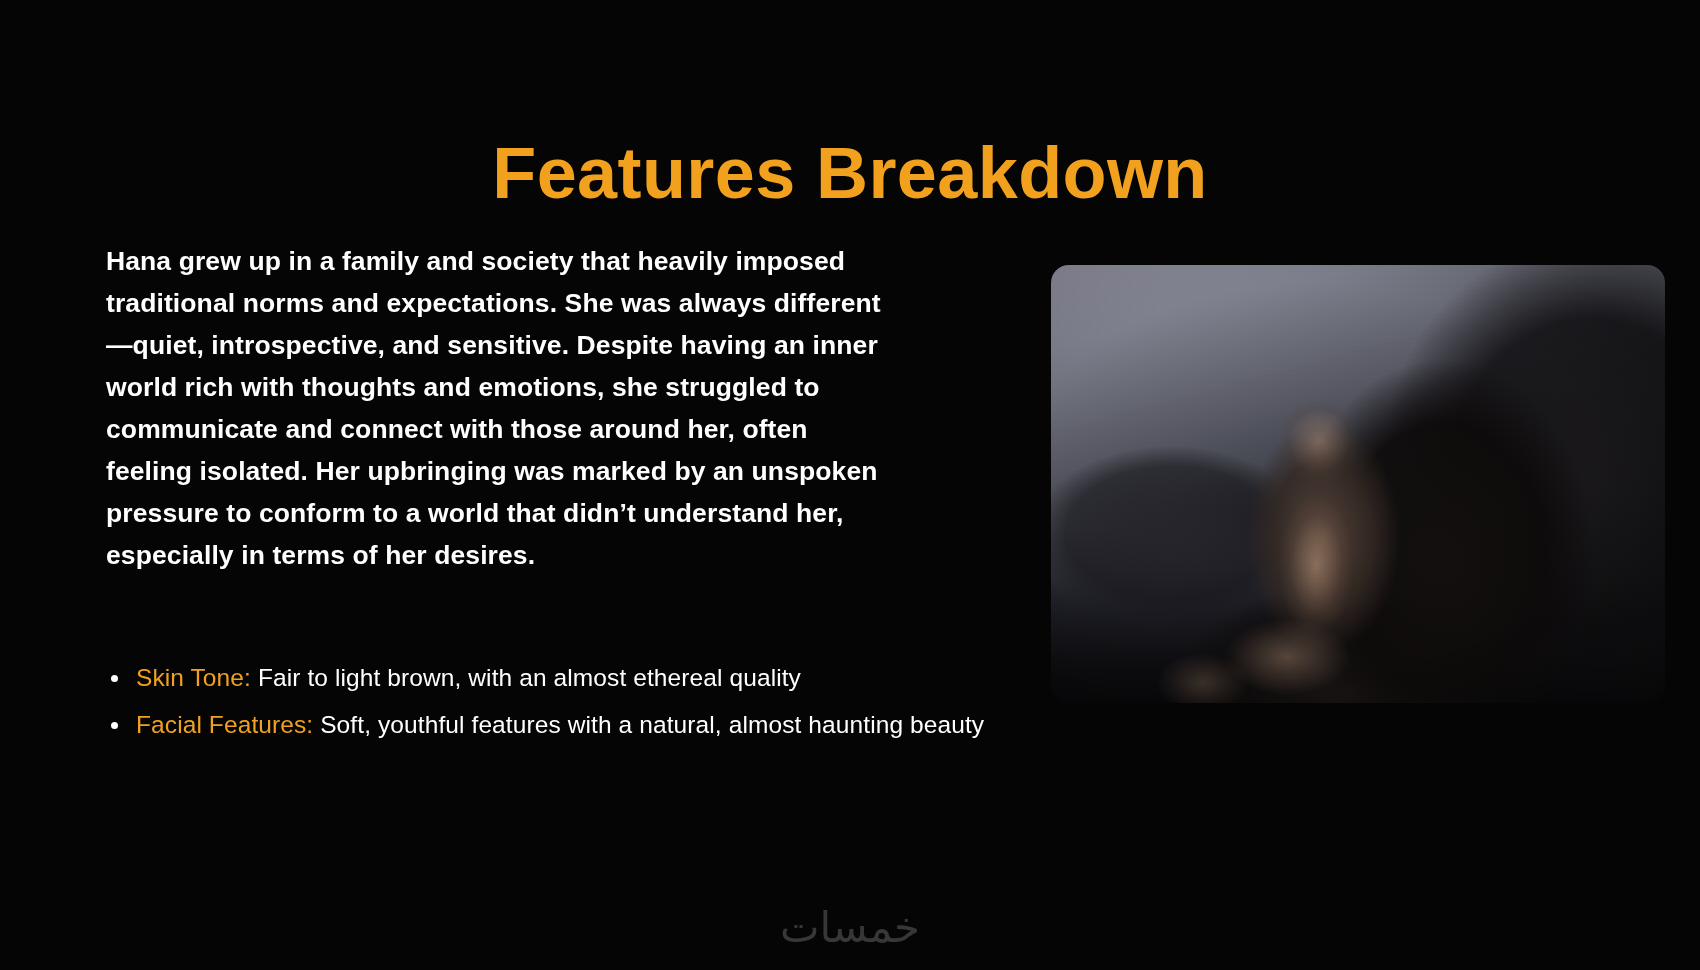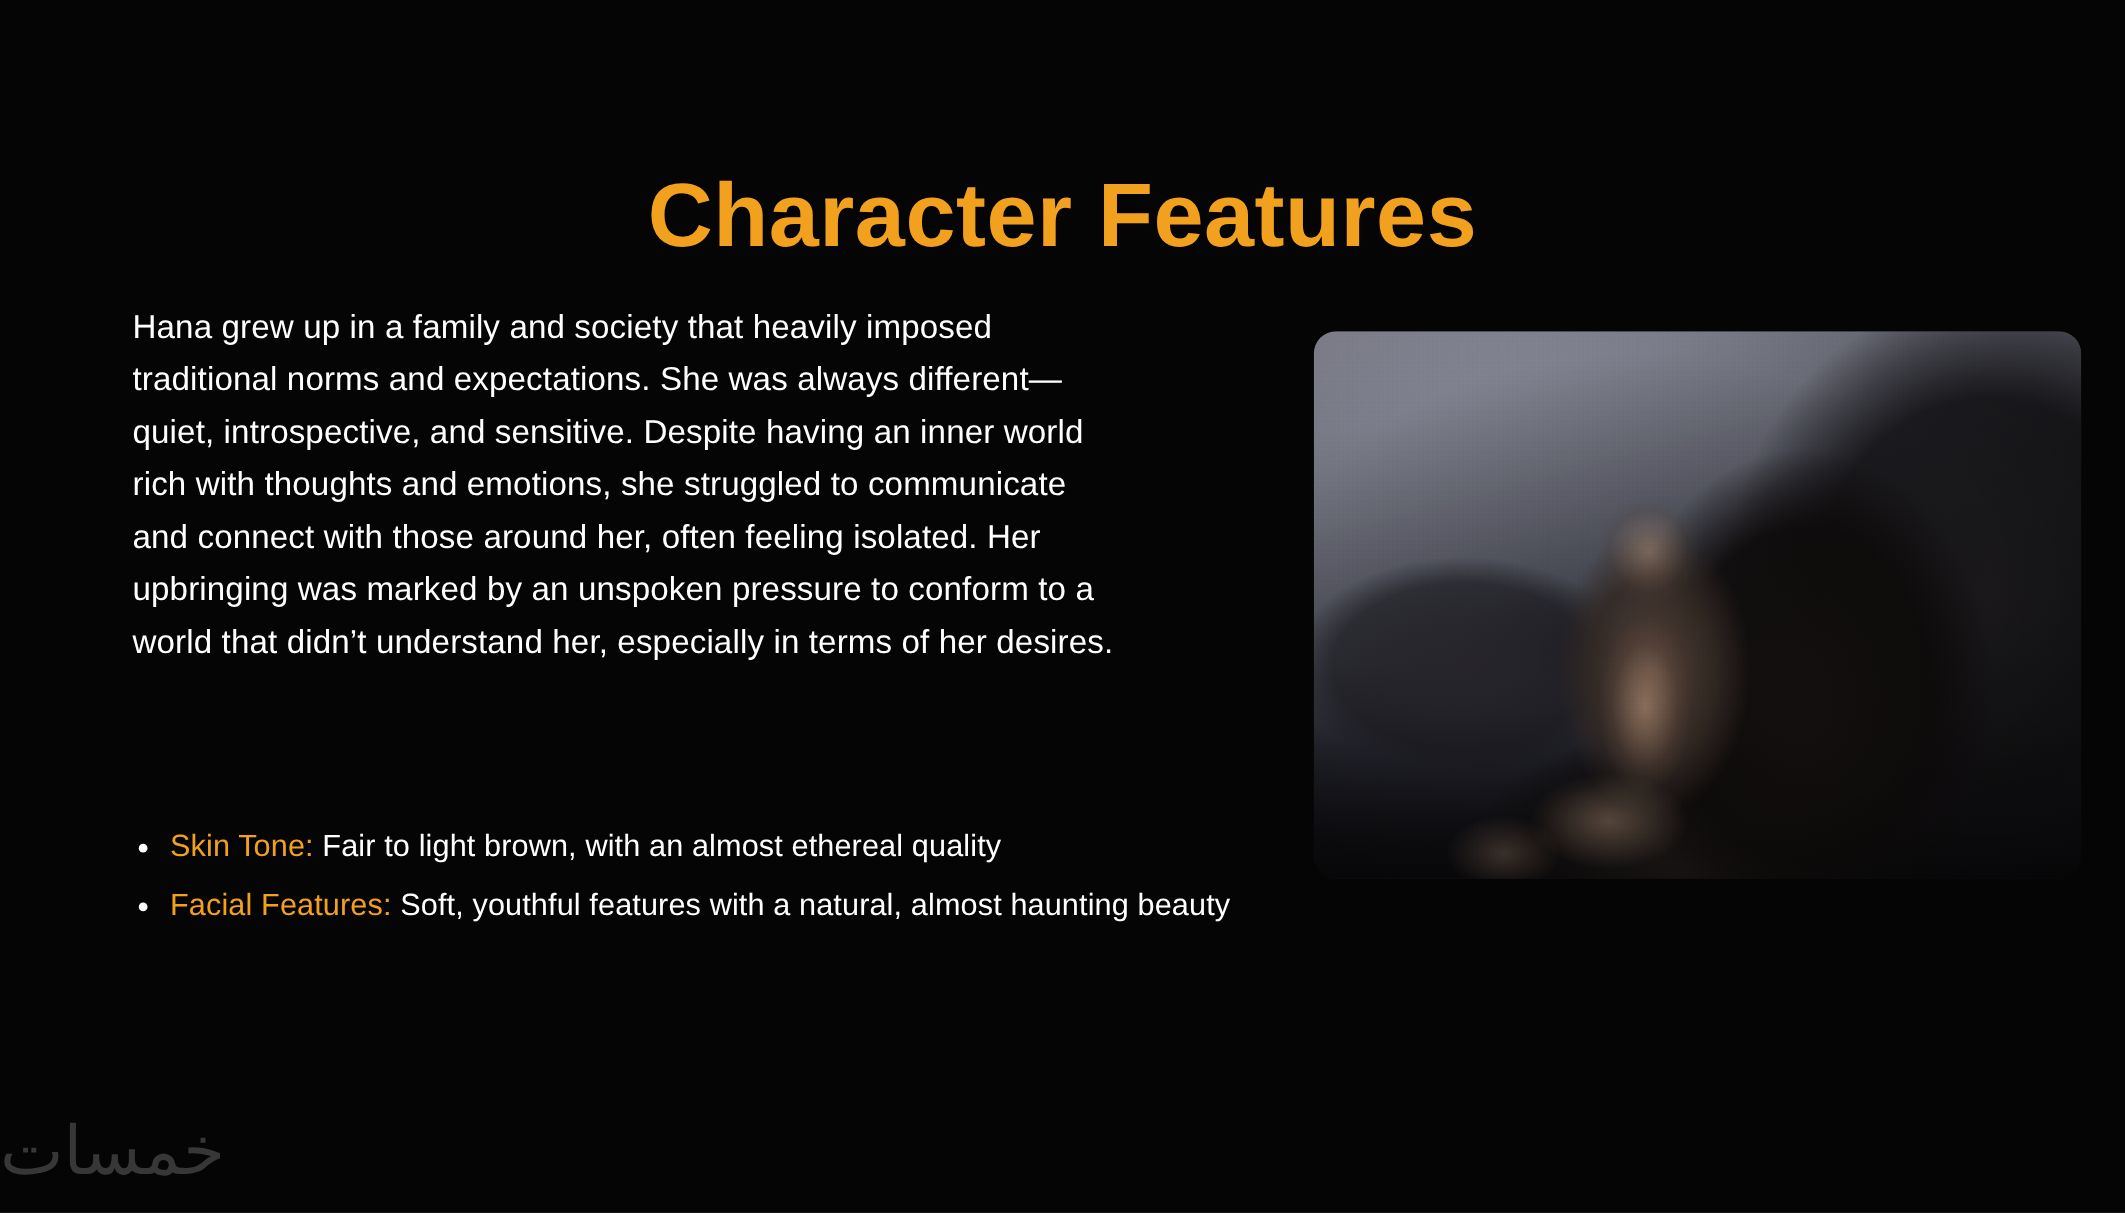--- a/index.html
+++ b/index.html
@@ -41,21 +41,21 @@
   }
 
   
   .body-copy {
     position: absolute;
     left: 106px;
     top: 240px;
     width: 790px;
     color: #FFFFFF;
     font-size: 26.5px;
-    font-weight: 400;
+    font-weight: 700;
     line-height: 42px;
     letter-spacing: 0.1px;
   }
 
   
   .traits {
     position: absolute;
     left: 106px;
     top: 658px;
     width: 1420px;
@@ -163,36 +163,36 @@
     background: radial-gradient(ellipse 120% 110% at 42% 46%, rgba(0,0,0,0) 38%, rgba(0,0,0,0.35) 78%, rgba(0,0,0,0.6) 100%);
     pointer-events: none;
   }
 
   
   .watermark {
     position: absolute;
     left: 0;
     bottom: 18px;
     width: 1700px;
-    text-align: left;
+    text-align: center;
     color: #3a3a3a;
     font-family: "DejaVu Sans", sans-serif;
-    font-size: 54px;
+    font-size: 42px;
     font-weight: 400;
     direction: rtl;
     letter-spacing: 1px;
     opacity: 0.95;
   }
 </style>
 </head>
 <body>
 
 <div class="slide">
 
-  <h1 class="title">Character Features</h1>
+  <h1 class="title">Features Breakdown</h1>
 
   <div class="body-copy">Hana grew up in a family and society that heavily imposed traditional norms and expectations. She was always different—quiet, introspective, and sensitive. Despite having an inner world rich with thoughts and emotions, she struggled to communicate and connect with those around her, often feeling isolated. Her upbringing was marked by an unspoken pressure to conform to a world that didn’t understand her, especially in terms of her desires.</div>
 
   <ul class="traits">
     <li class="trait">
       <span class="dot"></span><span class="trait-label">Skin Tone:</span><span class="trait-text"> Fair to light brown, with an almost ethereal quality</span>
     </li>
     <li class="trait">
       <span class="dot"></span><span class="trait-label">Facial Features:</span><span class="trait-text"> Soft, youthful features with a natural, almost haunting beauty</span>
     </li>

